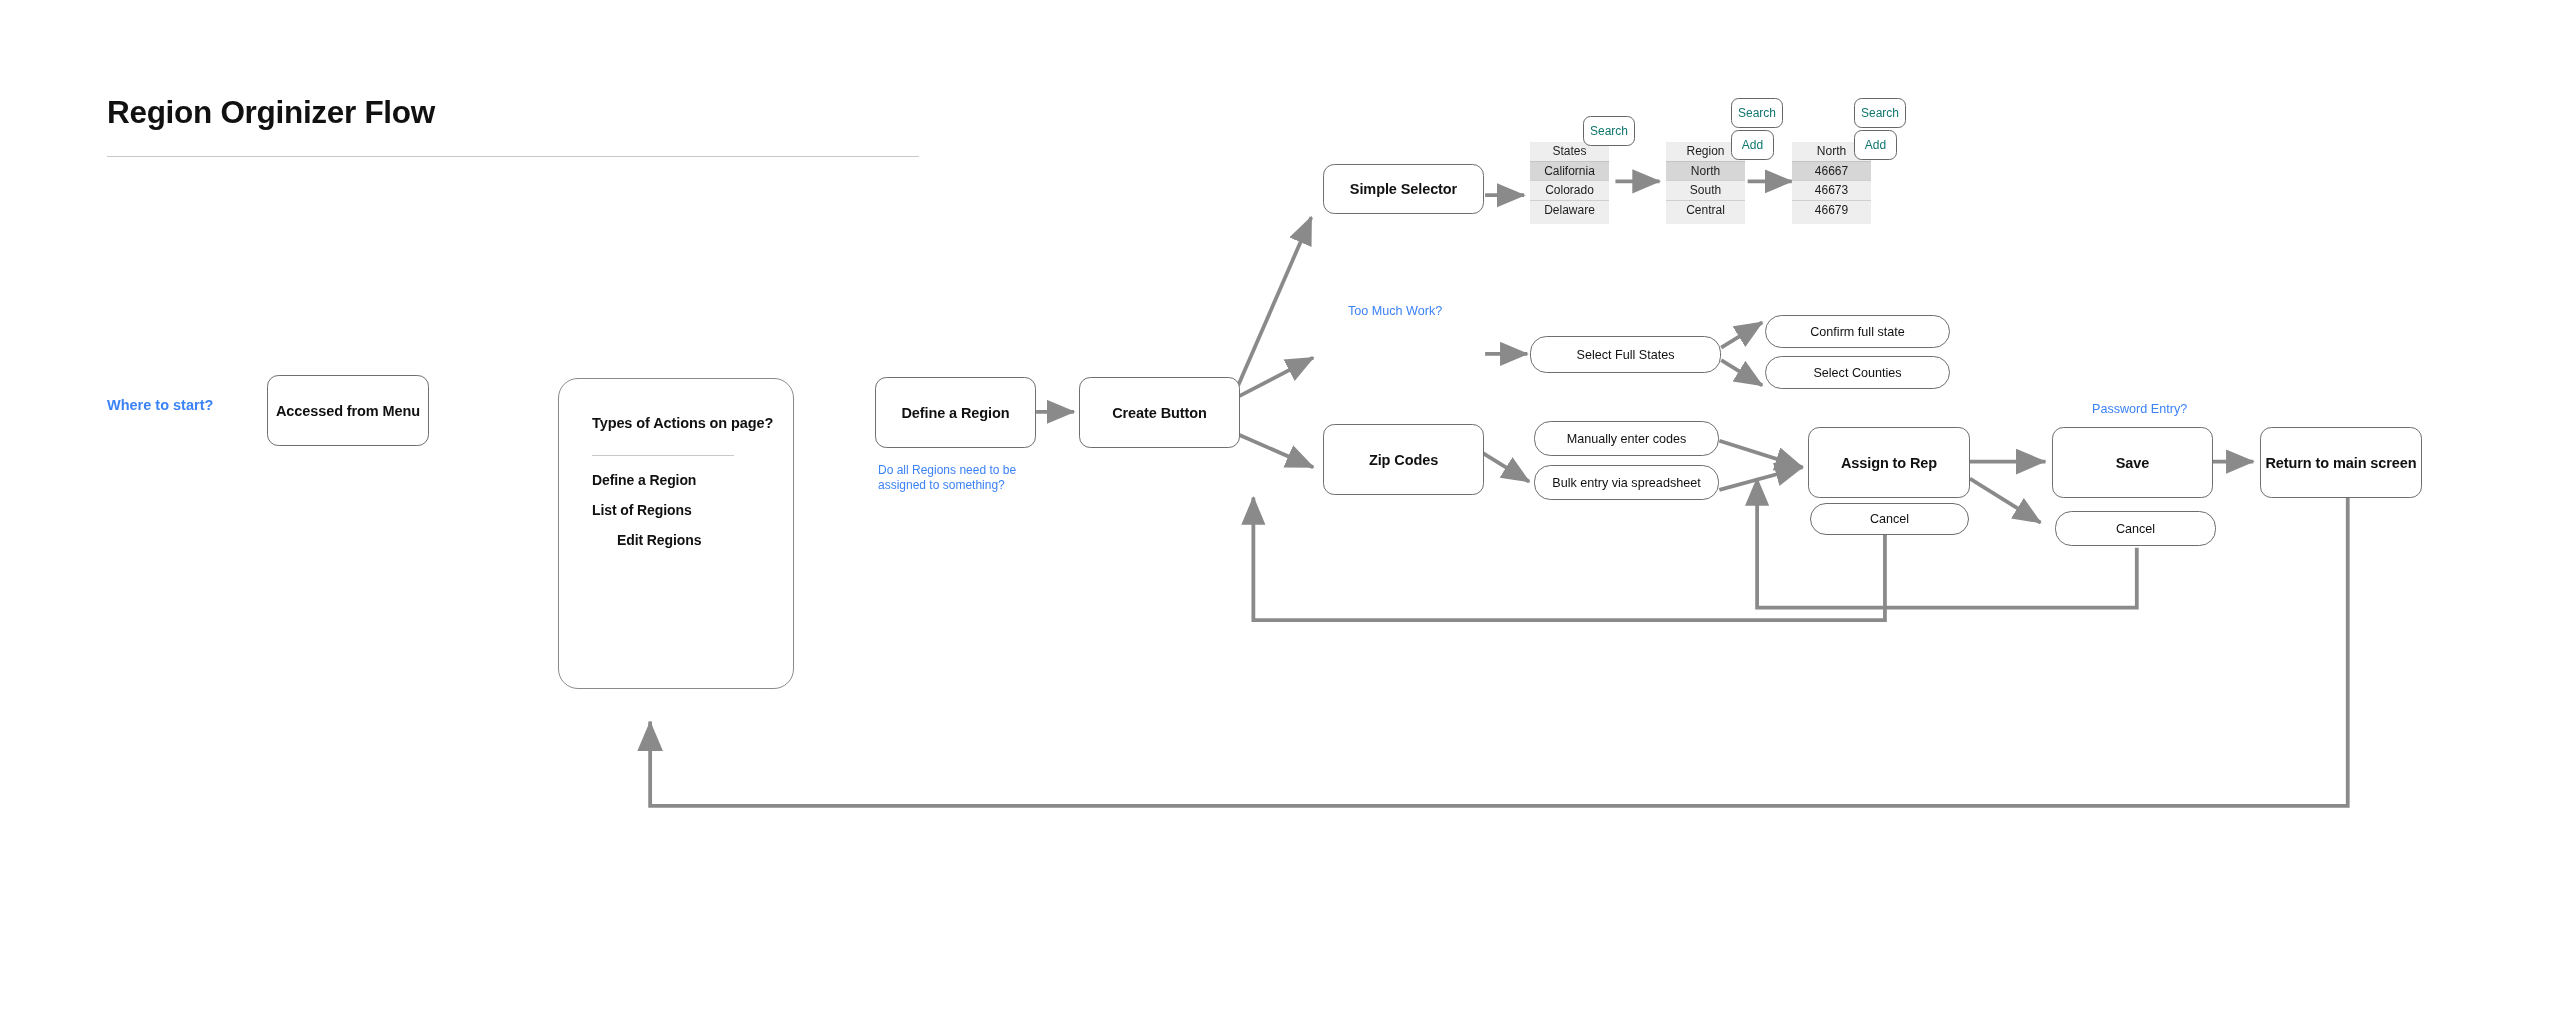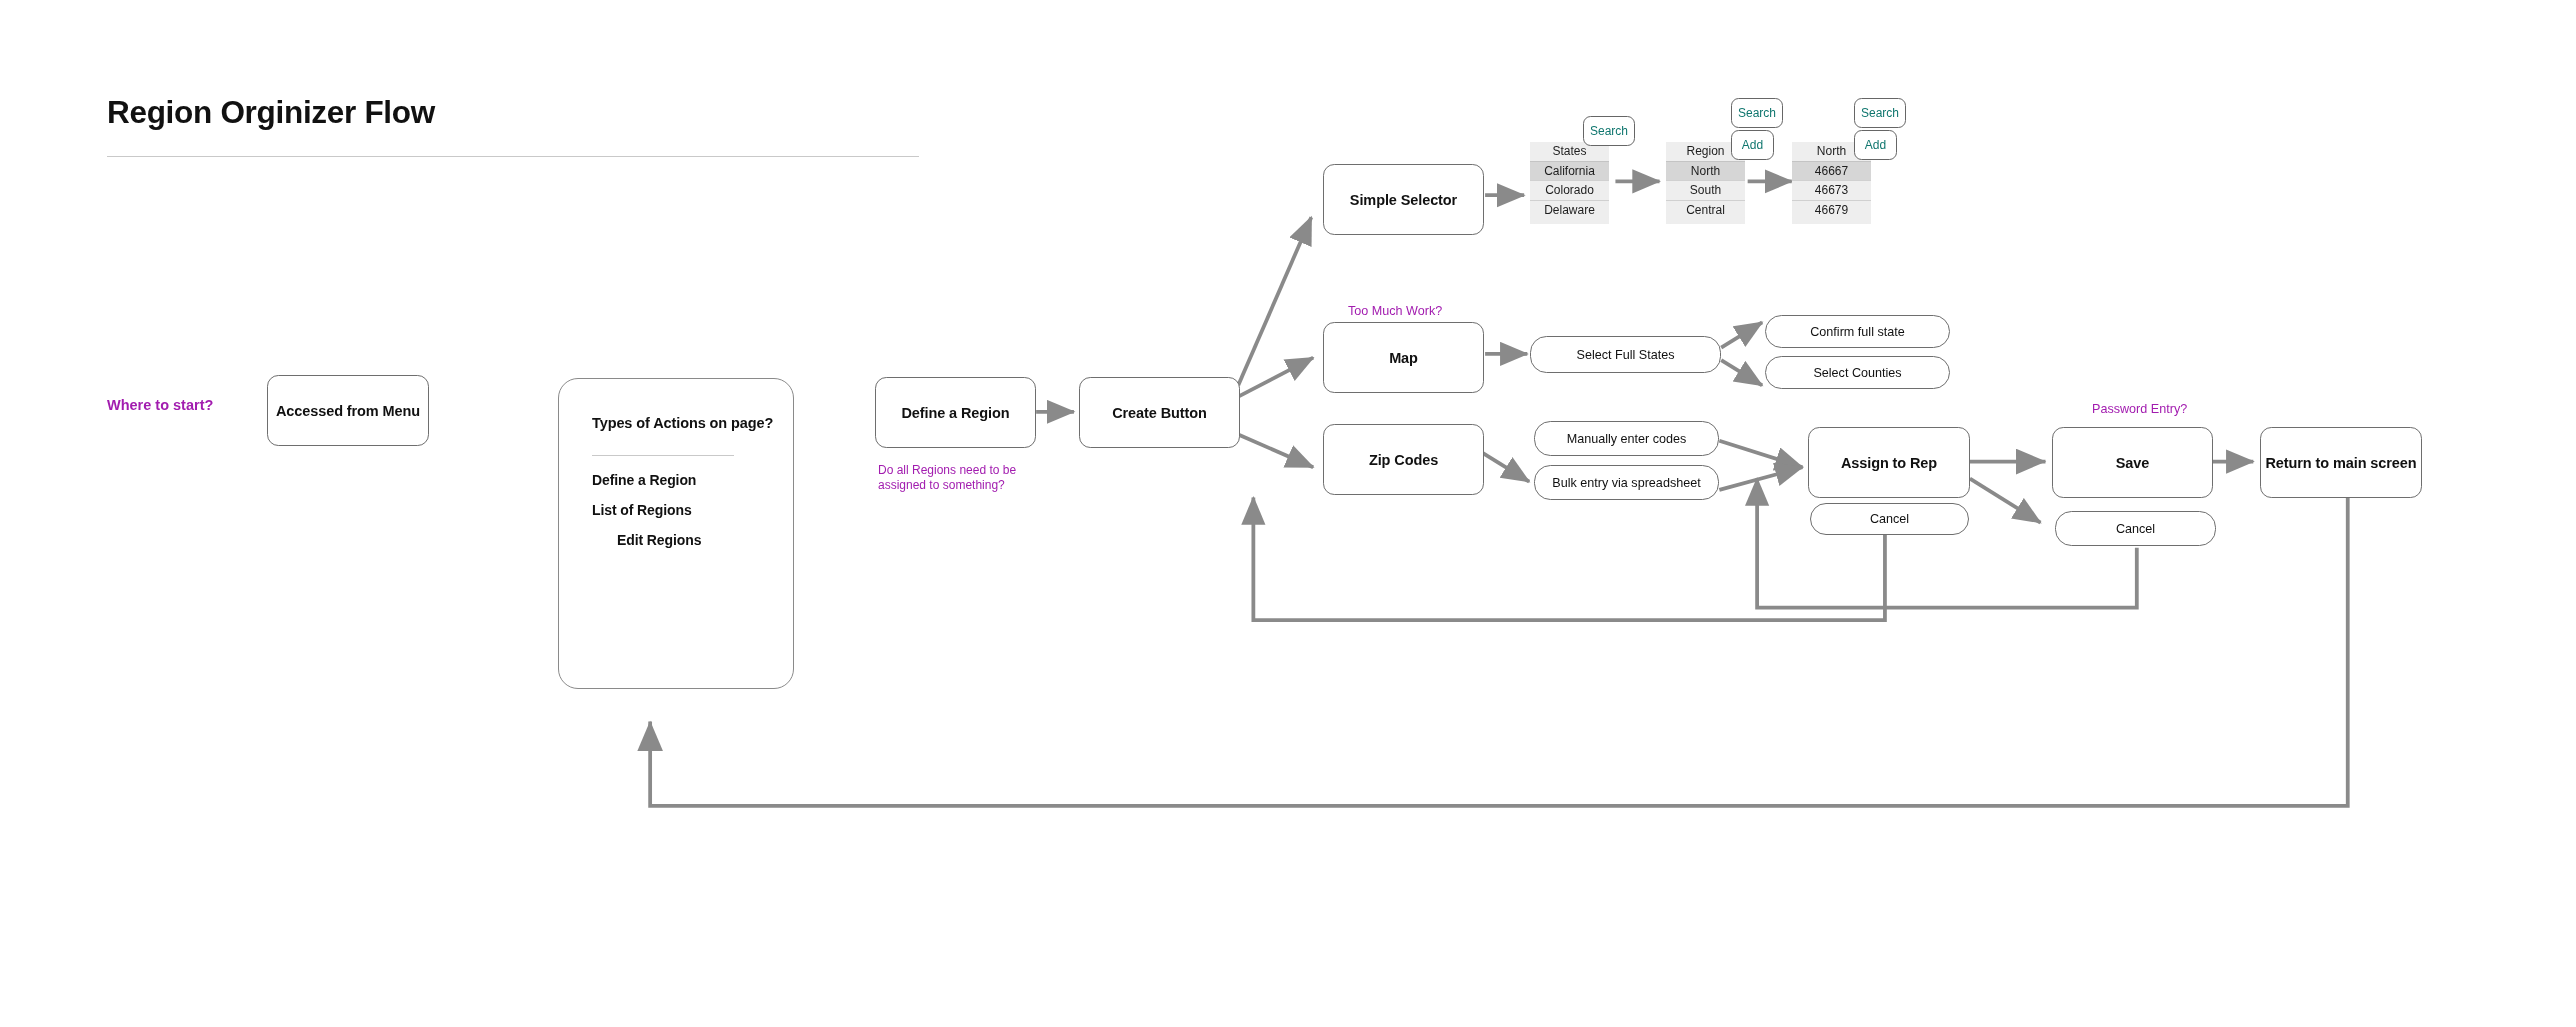--- a/index.html
+++ b/index.html
@@ -87,21 +87,21 @@
     font-size:14px;
     font-weight:bold;
     letter-spacing:-0.1px;
     white-space:nowrap;
   }
   
   .label{
     position:absolute;
     font-size:13.2px;
     font-weight:normal;
-    color:#a21caf;
+    color:#3b82f6;
     white-space:nowrap;
   }
   .label.bold{
     font-weight:bold;
     font-size:14.5px;
   }
   .label.multiline{white-space:normal;line-height:1.25;}
   
   .listw{
     position:absolute;
@@ -227,21 +227,21 @@
   </div>
   <div class="label multiline" style="left:878px; top:463px; width:151px; font-size:12px;">
     <span>Do all Regions need to be</span><br>
     <span>assigned to something?</span>
   </div>
 
   <div class="node strong" style="left:1079px; top:377px; width:161px; height:71px;">
     <span>Create Button</span>
   </div>
 
-  <div class="node strong" style="left:1323px; top:164px; width:161px; height:71px;">
+  <div class="node strong" style="left:1323px; top:164px; width:161px; height:50px;">
     <span>Simple Selector</span>
   </div>
 
   <div class="listw" style="left:1530px; top:142px; width:79px;">
     <div class="row header">States</div>
     <div class="row selected">California</div>
     <div class="row">Colorado</div>
     <div class="row last">Delaware</div>
   </div>
   <div class="minibtn" style="left:1583px; top:116px; width:52px; height:30px;">Search</div>
@@ -259,23 +259,20 @@
     <div class="row header">North</div>
     <div class="row selected">46667</div>
     <div class="row">46673</div>
     <div class="row last">46679</div>
   </div>
   <div class="minibtn" style="left:1854px; top:98px; width:52px; height:30px;">Search</div>
   <div class="minibtn" style="left:1854px; top:130px; width:43px; height:30px;">Add</div>
 
   <div class="label" style="left:1348px; top:304px; font-size:12.6px;">Too Much Work?</div>
 
-  <div class="node strong" style="left:1323px; top:322px; width:161px; height:71px;">
-    <span>Map</span>
-  </div>
 
   <div class="node light pill" style="left:1530px; top:336px; width:191px; height:37px;">
     <span>Select  Full States</span>
   </div>
 
   <div class="node light pill" style="left:1765px; top:315px; width:185px; height:33px;">
     <span>Confirm full state</span>
   </div>
 
   <div class="node light pill" style="left:1765px; top:356px; width:185px; height:33px;">

